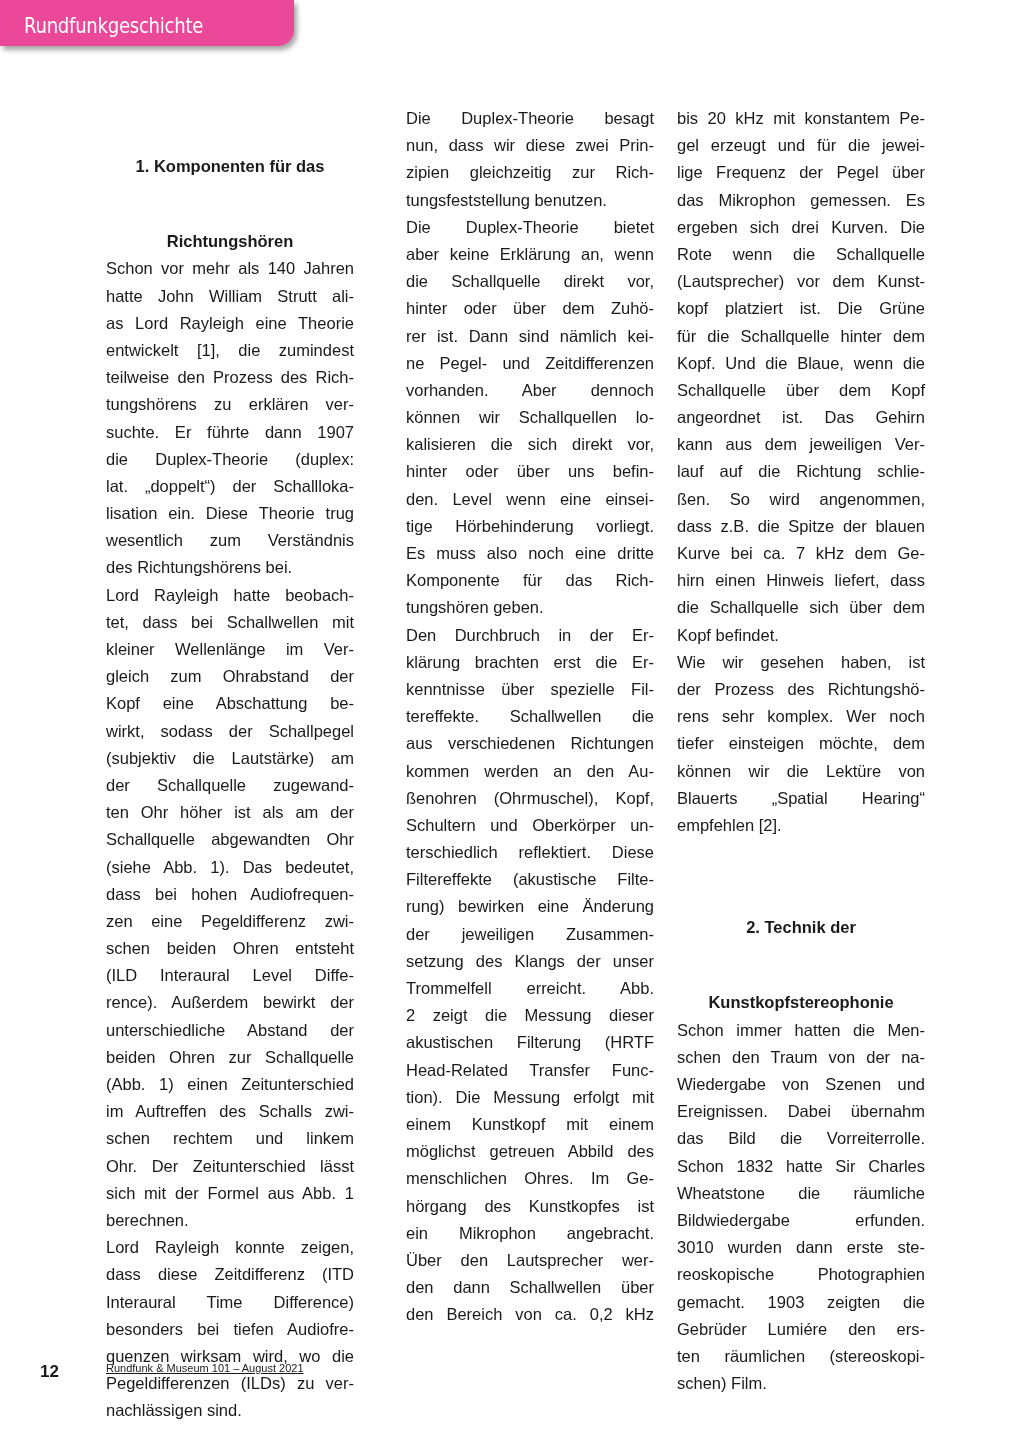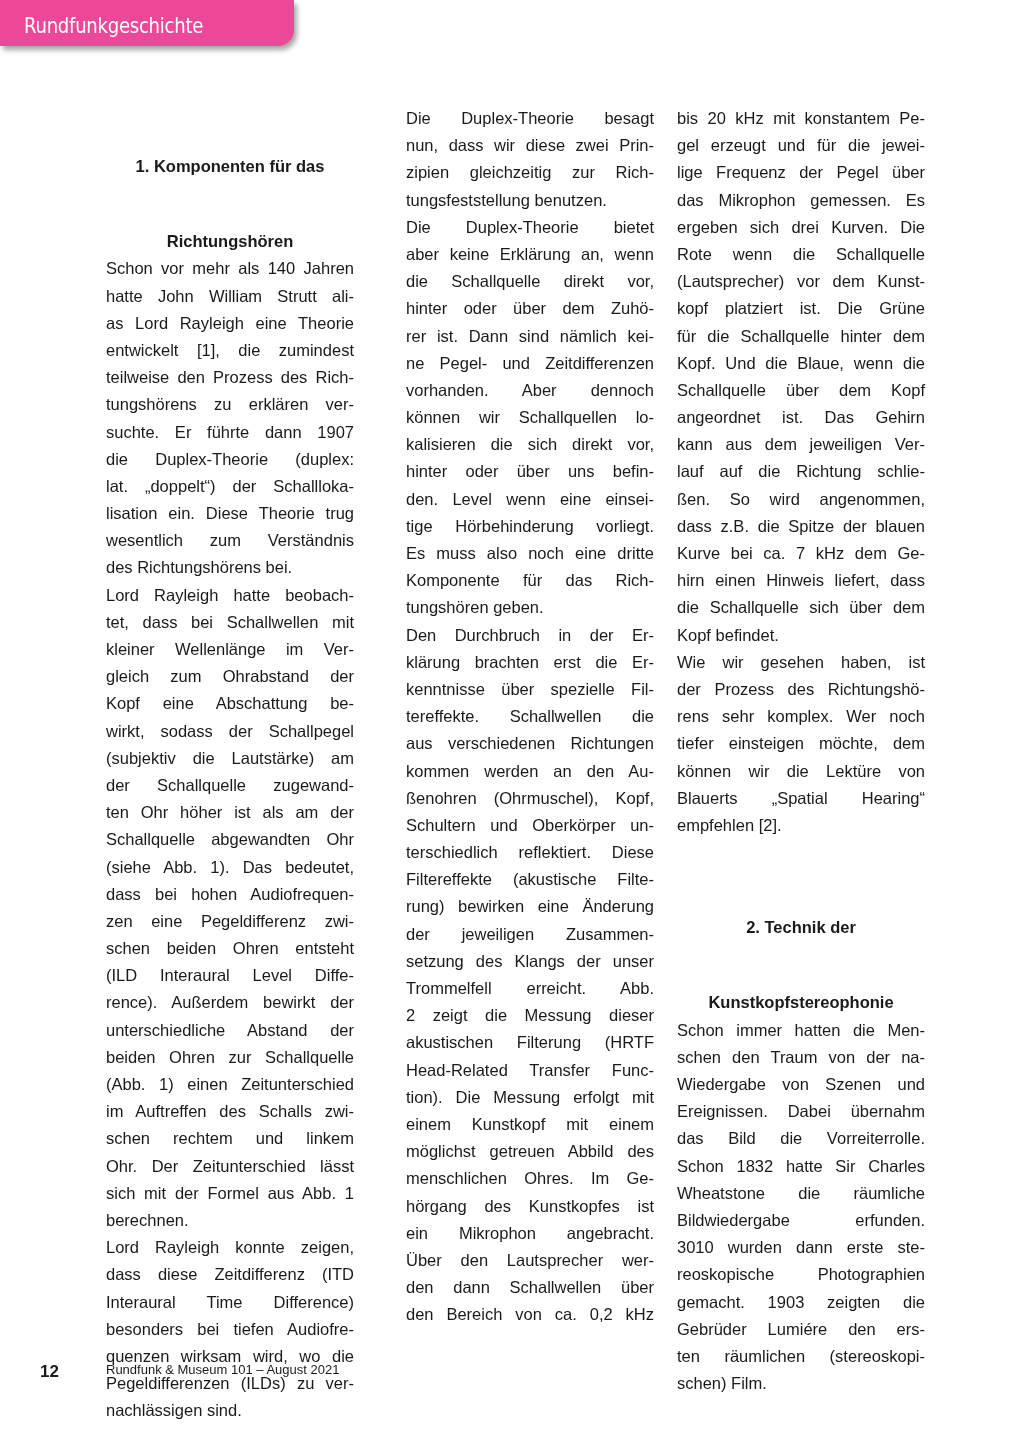--- a/index.html
+++ b/index.html
@@ -30,21 +30,21 @@
   }
   .line.last { text-align-last: left; }
   .line.center, .line.heading { text-align: center; text-align-last: center; }
   .line.heading { font-weight: bold; margin-top: 48px; }
   .line.blank { height: 27.2px; }
   .footer-page {
     position: absolute; left: 40px; top: 1362px;
     font-size: 17px; font-weight: bold;
   }
   .footer-pub {
-    position: absolute; left: 106px; top: 1362px; font-size: 13px;
+    position: absolute; left: 106px; top: 1362px; font-size: 11px; text-decoration: underline;
   }
 </style>
 </head>
 <body>
 
 <div class="header-tab">
   <span class="header-title">Rundfunkgeschichte</span>
 </div>
 
 <div class="col col-1">

